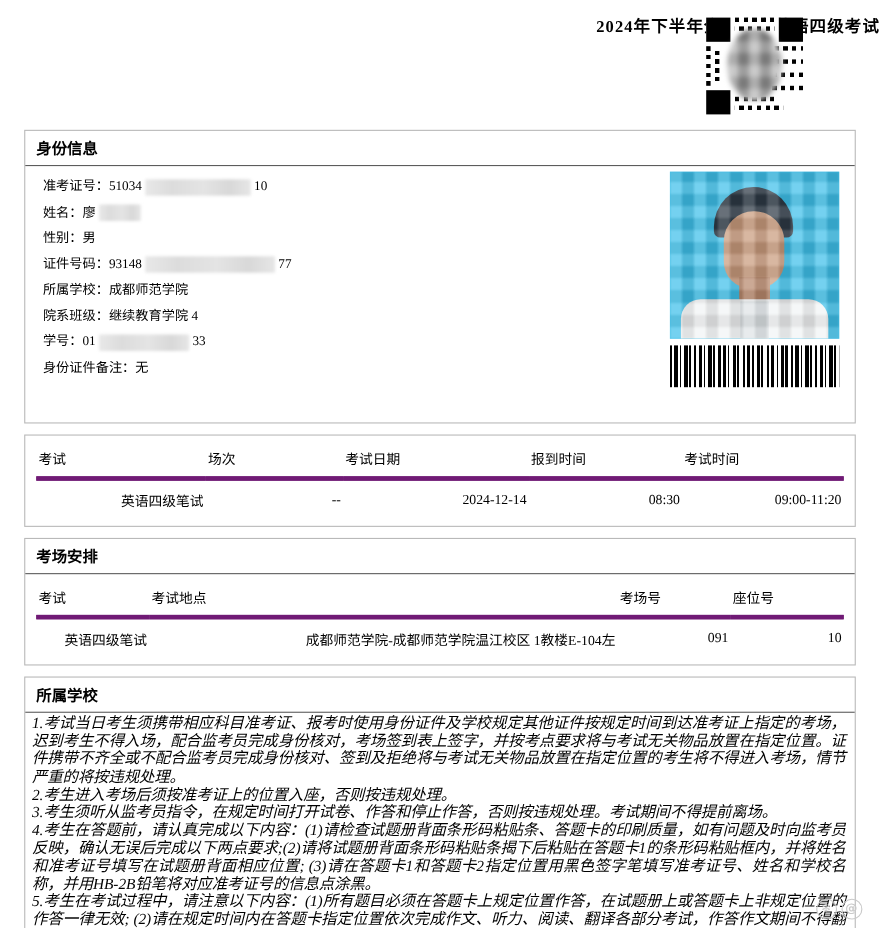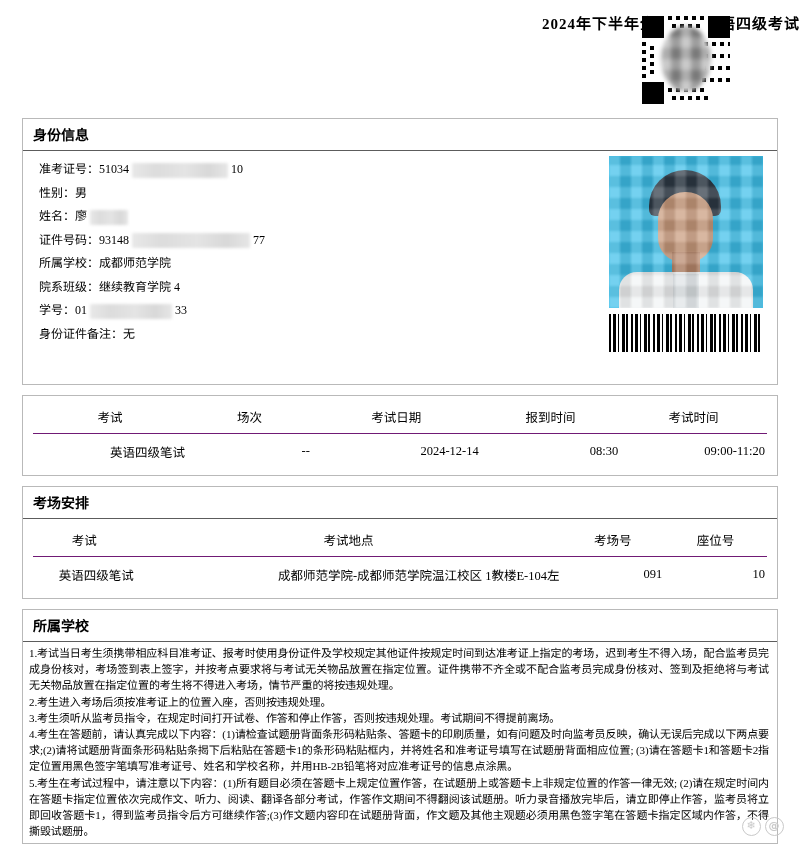--- a/index.html
+++ b/index.html
@@ -198,37 +198,38 @@
 
   
   table.sched {
     width: 100%;
     border-collapse: collapse;
     font-size: 12.5px;
   }
   table.sched th {
     font-weight: normal;
     padding: 5px 2px 7px 2px;
-    border-bottom: 1px solid #701a75;
-    text-align: center;
+    border-bottom: 4px solid #701a75;
+    text-align: left;
   }
   table.sched td {
     padding: 8px 2px 6px 2px;
     text-align: right;
   }
 
   
   .notice-body {
     padding: 3px 8px 4px 6px;
   }
   .notice-item {
-    font-size: 11px;
+    font-size: 14px;
     line-height: 16.2px;
     text-align: justify;
     letter-spacing: -0.1px;
+    font-style: italic;
   }
 
   
   .watermark {
     position: absolute;
     right: 16px;
     bottom: 8px;
     display: flex;
     align-items: center;
     gap: 4px;
@@ -264,25 +265,25 @@
 
 <div class="section">
   <div class="section-head">身份信息</div>
   <div class="section-body identity-body">
 
     <div class="id-row">
       <span>准考证号：</span><span>51034</span><span class="redact w-ticket"></span><span>10</span>
     </div>
 
     <div class="id-row">
+      <span>姓名：</span><span>廖</span><span class="redact w-name"></span>
+    </div>
+
+    <div class="id-row">
       <span>性别：</span><span>男</span>
-    </div>
-
-    <div class="id-row">
-      <span>姓名：</span><span>廖</span><span class="redact w-name"></span>
     </div>
 
 
     <div class="id-row">
       <span>证件号码：</span><span>93148</span><span class="redact w-idno"></span><span>77</span>
     </div>
 
     <div class="id-row">
       <span>所属学校：</span><span>成都师范学院</span>
     </div>

